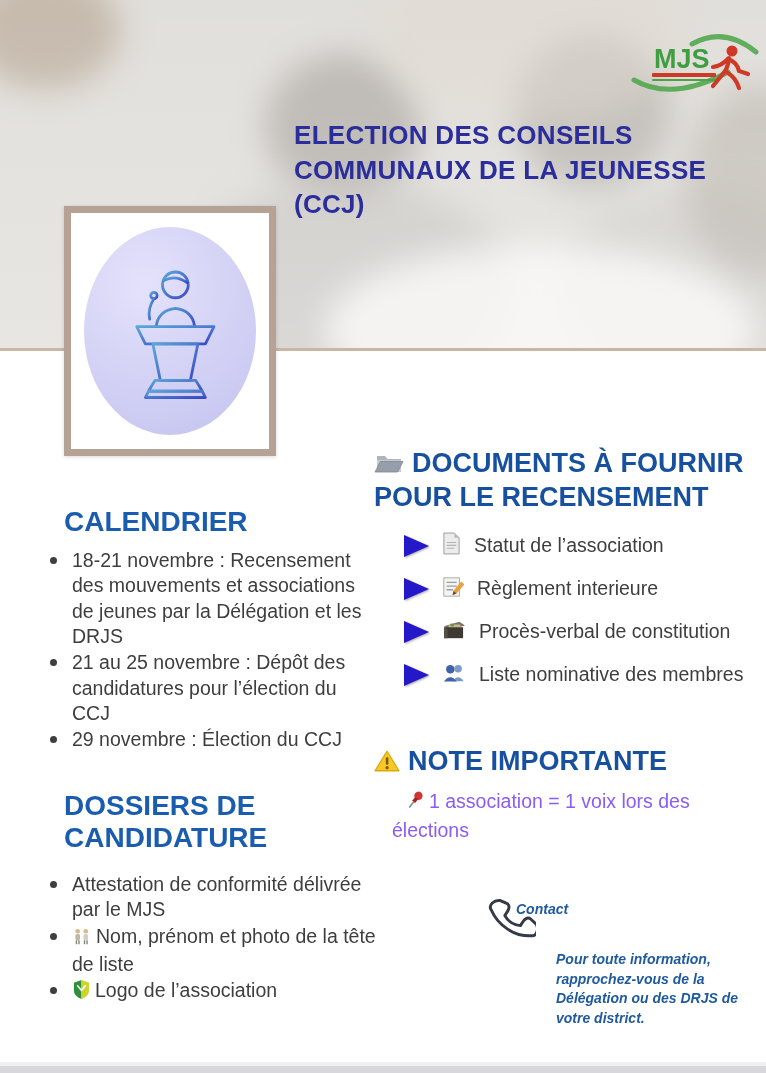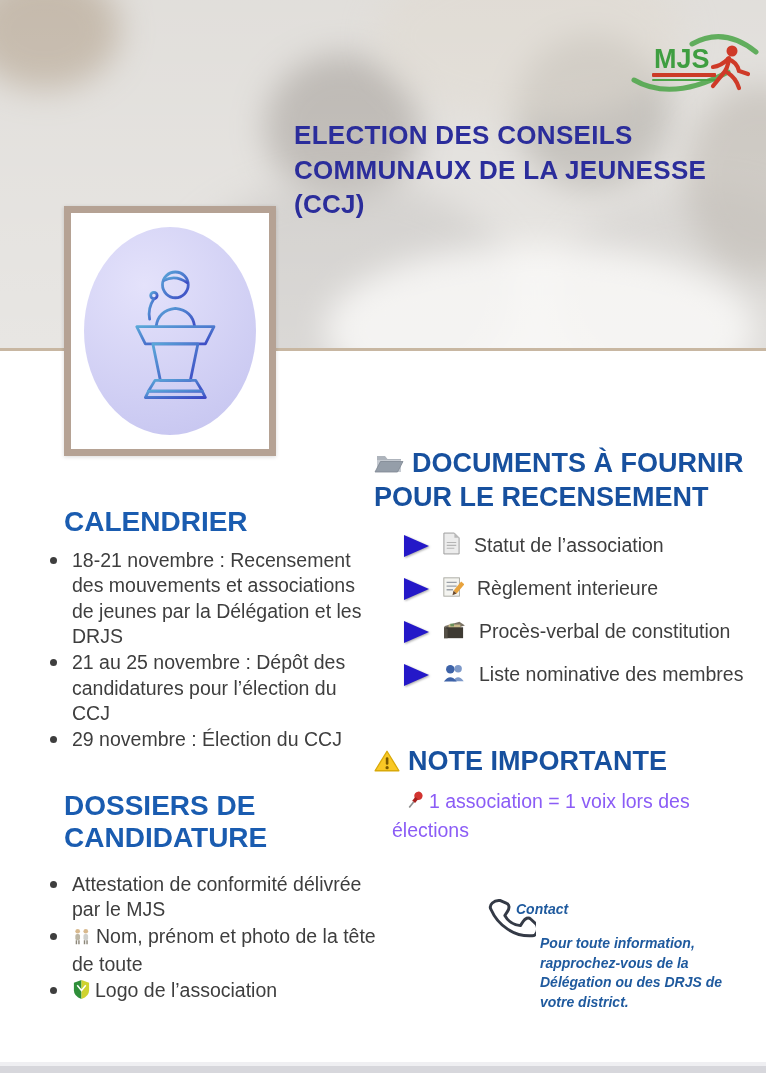--- a/index.html
+++ b/index.html
@@ -62,21 +62,21 @@
   .doc-ic{flex:0 0 auto;}
   .doc-label{font-size:19.5px;color:#3e3e3e;white-space:nowrap;}
   
   .note-text{position:absolute;left:392px;top:788px;width:330px;margin:0;
     font-size:19.5px;line-height:1.35;color:#8b5cf6;text-indent:14px;}
   .note-text .inline-ic{text-indent:0;}
   
   .contact-icon{position:absolute;left:480px;top:894px;width:56px;height:56px;}
   .contact-heading{position:absolute;left:516px;top:901px;margin:0;
     font-size:14px;font-weight:bold;font-style:italic;color:#1f5a9e;}
-  .contact-text{position:absolute;left:540px;top:934px;width:192px;margin:0;
+  .contact-text{position:absolute;left:540px;top:934px;width:192px;margin:16px;
     font-size:14px;font-weight:bold;font-style:italic;line-height:1.4;color:#1f5a9e;}
   
   .footer-strip{position:absolute;left:0;bottom:0;width:766px;height:11px;
     background:linear-gradient(#efeff2 0%,#efeff2 40%,#d7d7dc 40%,#d7d7dc 100%);}
 </style>
 </head>
 <body>
 
 <div class="page">
 
@@ -148,21 +148,21 @@
     <li>
       <span class="inline-ic">
         <svg viewBox="0 0 22 20" width="20" height="18">
           <circle cx="6.2" cy="3.6" r="2.6" fill="#d8b98e"></circle>
           <rect x="3.6" y="6.6" width="5.2" height="7" rx="2" fill="#bdb6a4"></rect>
           <path d="M4.8,13.5 v4.5 M7.6,13.5 v4.5" stroke="#8c8678" stroke-width="1.6"></path>
           <circle cx="15.2" cy="3.6" r="2.6" fill="#d8b98e"></circle>
           <rect x="12.6" y="6.6" width="5.2" height="7" rx="2" fill="#cfd0cd"></rect>
           <path d="M13.8,13.5 v4.5 M16.6,13.5 v4.5" stroke="#8c8678" stroke-width="1.6"></path>
         </svg>
-      </span><span>Nom, prénom et photo de la tête de toute</span>
+      </span><span>Nom, prénom et photo de la tête de liste</span>
     </li>
     <li>
       <span class="inline-ic">
         <svg viewBox="0 0 20 22" width="19" height="21">
           <path d="M10,1 L2,4 v8 q0,6 8,9 z" fill="#2f8f3a"></path>
           <path d="M10,1 l8,3 v8 q0,6 -8,9 z" fill="#cfd32f"></path>
           <path d="M5.5,6.5 L10,12 14.5,6.5" stroke="#ffffff" stroke-width="1.6" fill="none"></path>
         </svg>
       </span><span>Logo de l’association</span>
     </li>

